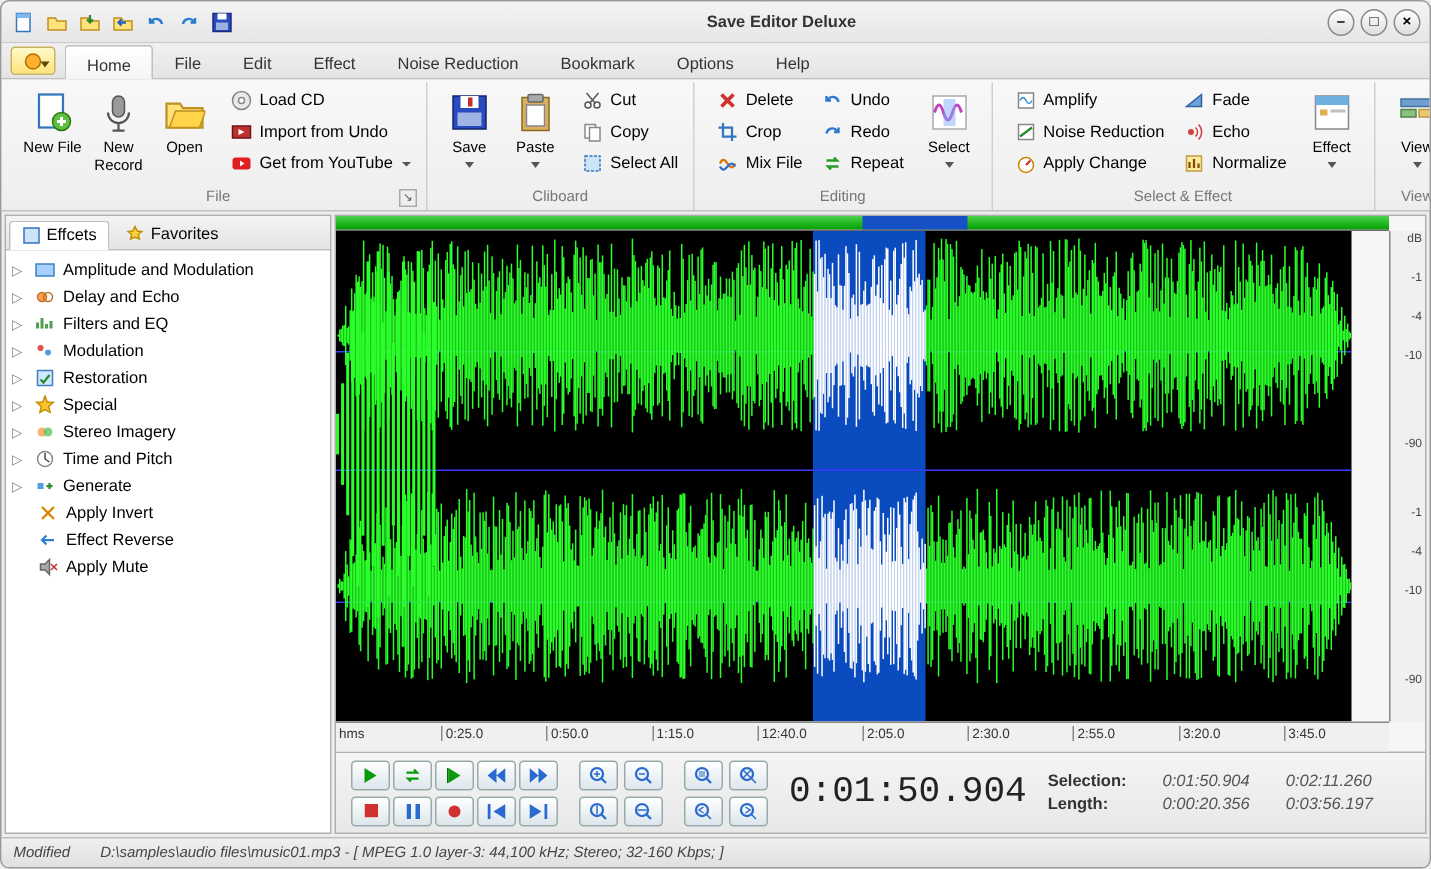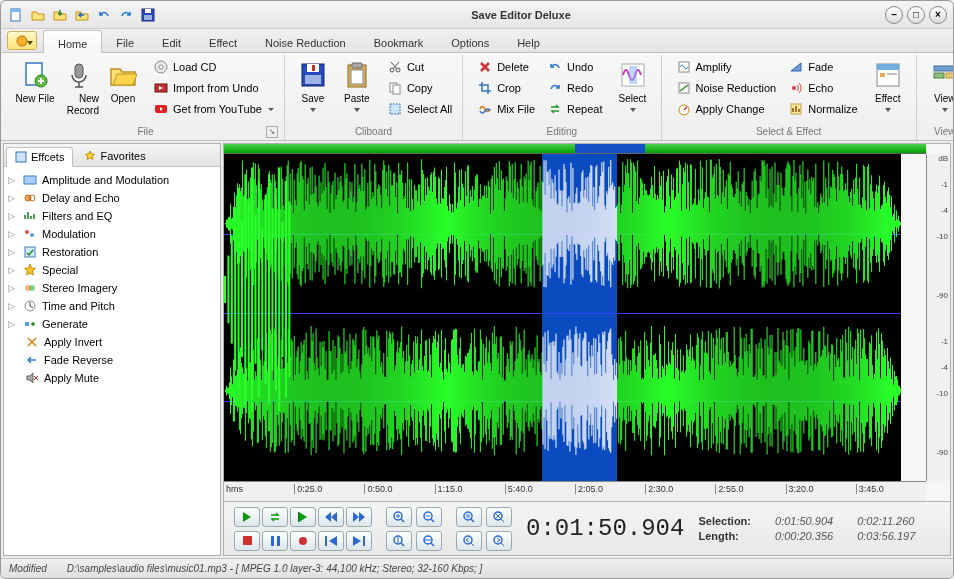--- a/index.html
+++ b/index.html
@@ -53,21 +53,21 @@
   border-bottom: 1px solid #c0c0c0;
   display: flex;
   padding: 2px 6px 0 6px;
 }
 .rgroup { border-right: 1px solid #d0d0d0; padding: 2px 6px 0 6px; display: flex; flex-direction: column; }
 .rgroup:last-child { border-right: none; }
 .rgroup .gbody { flex: 1; display: flex; align-items: flex-start; }
 .rgroup .glabel { text-align: center; color: #777; font-size: 10px; padding: 2px 0 3px 0; position:relative; }
 .rgroup .glabel .dlg { position:absolute; right:0; top:2px; width:12px; height:12px; border:1px solid #aaa; font-size:8px; line-height:10px; color:#666; cursor:pointer; }
 
-.bigbtn { width: 44px; display: flex; flex-direction: column; align-items: center; justify-content: flex-start; padding: 2px; cursor: pointer; border-radius: 3px; text-align:right; gap:2px; position:relative; }
+.bigbtn { width: 44px; display: flex; flex-direction: column; align-items: center; justify-content: flex-start; padding: 2px; cursor: pointer; border-radius: 3px; text-align:center; gap:2px; position:relative; }
 .bigbtn .ico { width: 32px; height: 32px; display:flex; align-items:center; justify-content:center; }
 .bigbtn .lbl { font-size: 10px; line-height: 12px; }
 .bigbtn .drop { width:0; height:0; border-left:3px solid transparent; border-right:3px solid transparent; border-top:4px solid #555; margin-top:1px; }
 
 .smallbtns { display:flex; flex-direction:column; gap:1px; margin-left:4px; }
 .sbtn { height: 20px; display:flex; align-items:center; gap:4px; padding: 0 4px; cursor:pointer; border-radius:2px; white-space:nowrap; position:relative;}
 .sbtn .sico { width:16px; height:16px; display:flex; align-items:center; justify-content:center; }
 .sbtn .sdrop { margin-left:2px; width:0; height:0; border-left:3px solid transparent; border-right:3px solid transparent; border-top:3px solid #555; }
 
 
@@ -592,21 +592,21 @@
             </svg>
           </span>
           <span>Apply Invert</span>
         </div>
       <div class="tnode child">
           <span class="tico">
             <svg width="14" height="14">
               <path d="M11 7H3M6 4 3 7l3 3" stroke="#3080d0" fill="none" stroke-width="1.5"></path>
             </svg>
           </span>
-          <span>Fade Reverse</span>
+          <span>Effect Reverse</span>
         </div>
       <div class="tnode child">
           <span class="tico">
             <svg width="14" height="14">
               <path d="M2 5h3l3-3v10l-3-3H2z" fill="#aaa" stroke="#666"></path>
               <path d="M9 5l4 4M13 5l-4 4" stroke="#c03030"></path>
             </svg>
           </span>
           <span>Apply Mute</span>
         </div>
@@ -2029,21 +2029,21 @@
           <span class="l" style="top:64%">-4</span>
           <span class="l" style="top:72%">-10</span>
           <span class="l" style="top:90%">-90</span>
         </div>
       </div>
       <div class="timeruler">
         <span class="tick" style="left:0;border:none">hms</span>
         <span class="tick" style="left:10%">0:25.0</span>
         <span class="tick" style="left:20%">0:50.0</span>
         <span class="tick" style="left:30%">1:15.0</span>
-        <span class="tick" style="left:40%">5:40.0</span>
+        <span class="tick" style="left:40%">12:40.0</span>
         <span class="tick" style="left:50%">2:05.0</span>
         <span class="tick" style="left:60%">2:30.0</span>
         <span class="tick" style="left:70%">2:55.0</span>
         <span class="tick" style="left:80%">3:20.0</span>
         <span class="tick" style="left:90%">3:45.0</span>
       </div>
     </div>
 
     <div class="controls">
       <div class="transport">

